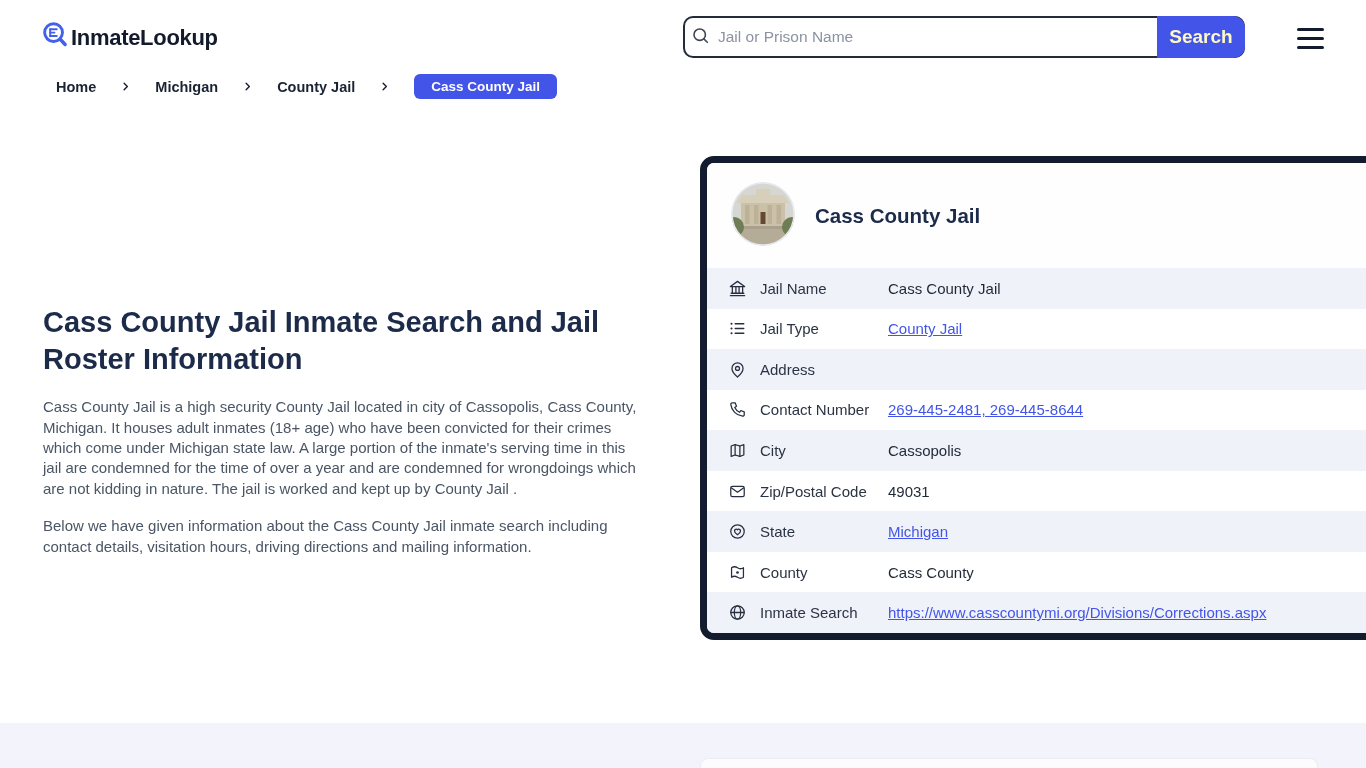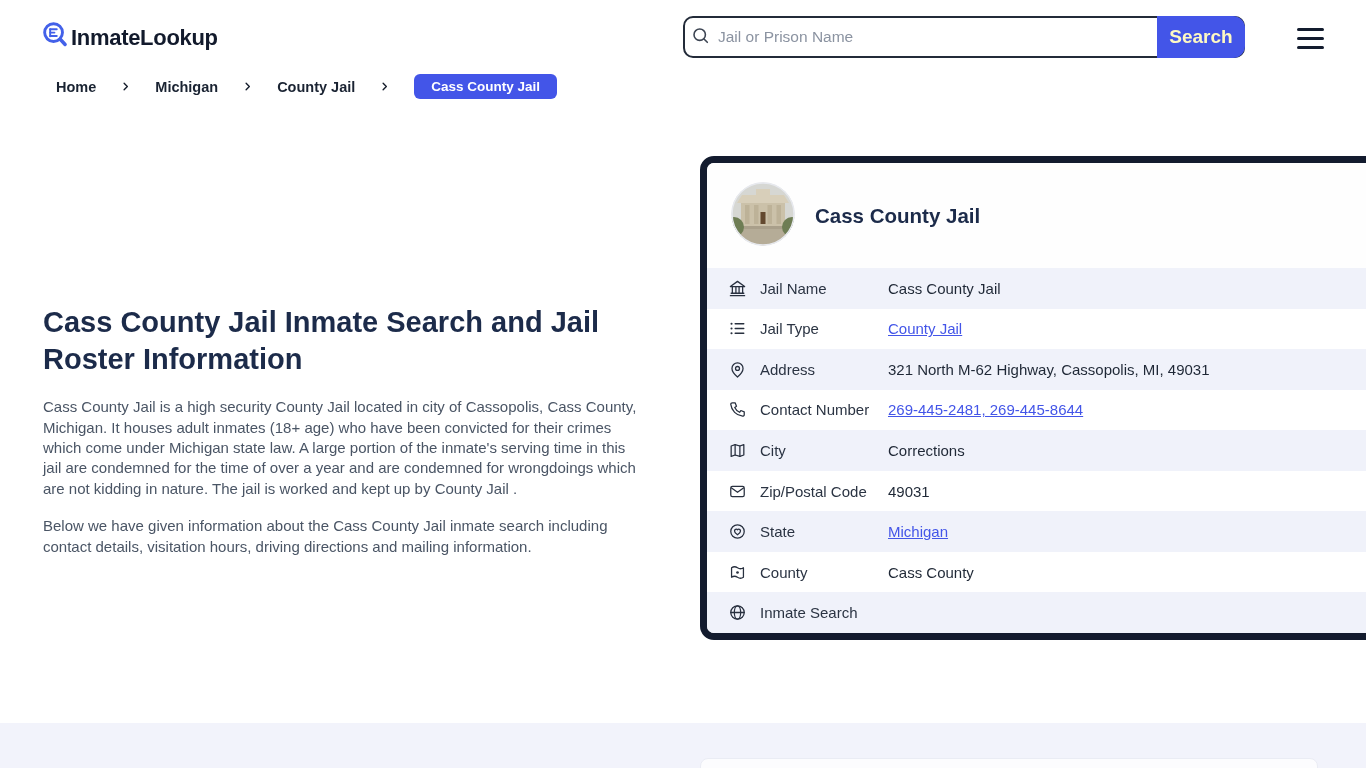--- a/index.html
+++ b/index.html
@@ -179,42 +179,41 @@
       </div>
 
       <div class="row">
         <span class="row-icon">
           <svg viewBox="0 0 24 24">
               <path d="M12 21.5c4.3-3.7 7-7.2 7-10.8A7 7 0 0 0 5 10.7c0 3.6 2.7 7.1 7 10.8z"></path>
               <circle cx="12" cy="10.7" r="2.5"></circle>
             </svg>
         </span>
         <span class="row-label">Address</span>
-        <span class="row-value">321 North M-62 Highway, Cassopolis, MI, 49031</span>
       </div>
 
       <div class="row">
         <span class="row-icon">
           <svg viewBox="0 0 24 24">
               <path d="M5.5 3.5H9l1.7 4.3-2.2 1.6a12.7 12.7 0 0 0 6.1 6.1l1.6-2.2 4.3 1.7v3.5a2 2 0 0 1-2.1 2A17 17 0 0 1 3.5 5.6a2 2 0 0 1 2-2.1z"></path>
             </svg>
         </span>
         <span class="row-label">Contact Number</span>
         <a class="row-value">269-445-2481, 269-445-8644</a>
       </div>
 
       <div class="row">
         <span class="row-icon">
           <svg viewBox="0 0 24 24">
               <path d="M9 4.5 4 6.3v13.2l5-1.8 6 1.8 5-1.8V4.5l-5 1.8-6-1.8z"></path>
               <path d="M9 4.5v13.2M15 6.3v13.2"></path>
             </svg>
         </span>
         <span class="row-label">City</span>
-        <span class="row-value">Corrections</span>
+        <span class="row-value">Cassopolis</span>
       </div>
 
       <div class="row">
         <span class="row-icon">
           <svg viewBox="0 0 24 24">
               <rect x="3.5" y="5.5" width="17" height="13" rx="2"></rect>
               <path d="M4.5 7.5 12 13l7.5-5.5"></path>
             </svg>
         </span>
         <span class="row-label">Zip/Postal Code</span>
@@ -245,20 +244,21 @@
 
       <div class="row">
         <span class="row-icon">
           <svg viewBox="0 0 24 24">
               <circle cx="12" cy="12" r="8.5"></circle>
               <path d="M3.5 12h17"></path>
               <ellipse cx="12" cy="12" rx="4" ry="8.5"></ellipse>
             </svg>
         </span>
         <span class="row-label">Inmate Search</span>
+        <a class="row-value">https://www.casscountymi.org/Divisions/Corrections.aspx</a>
       </div>
 
     </div>
   </aside>
 
   <div class="footer-strip"></div>
   <div class="peek-card"></div>
 
 </div>
 

